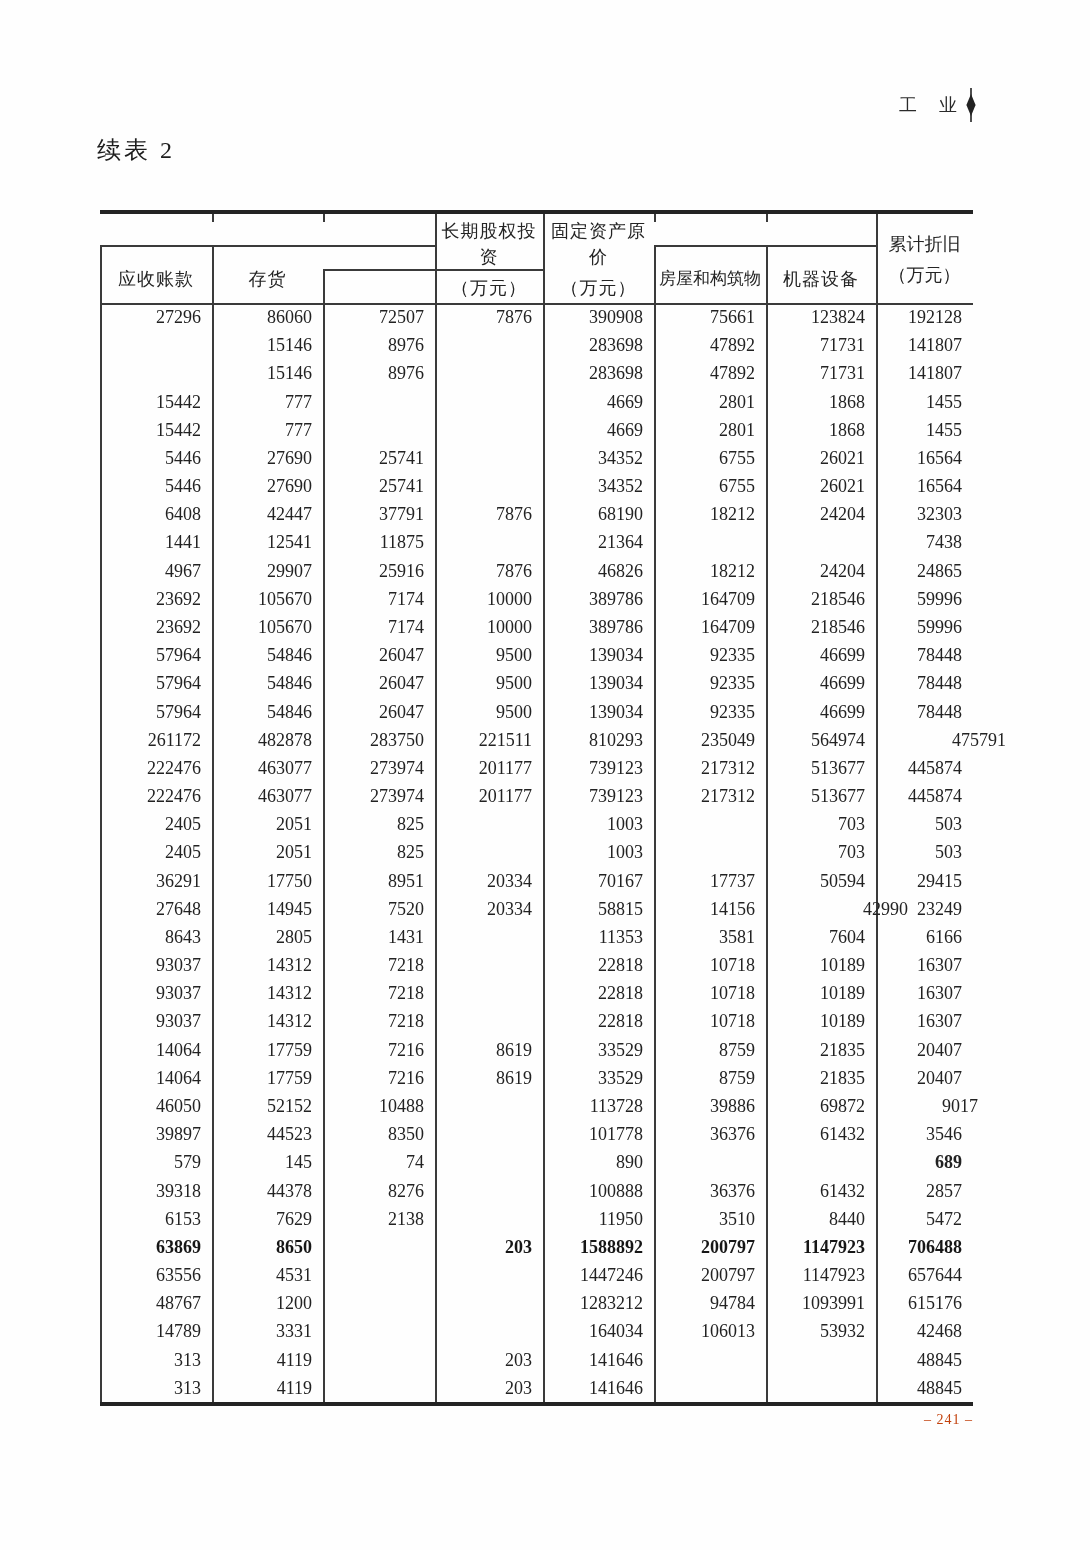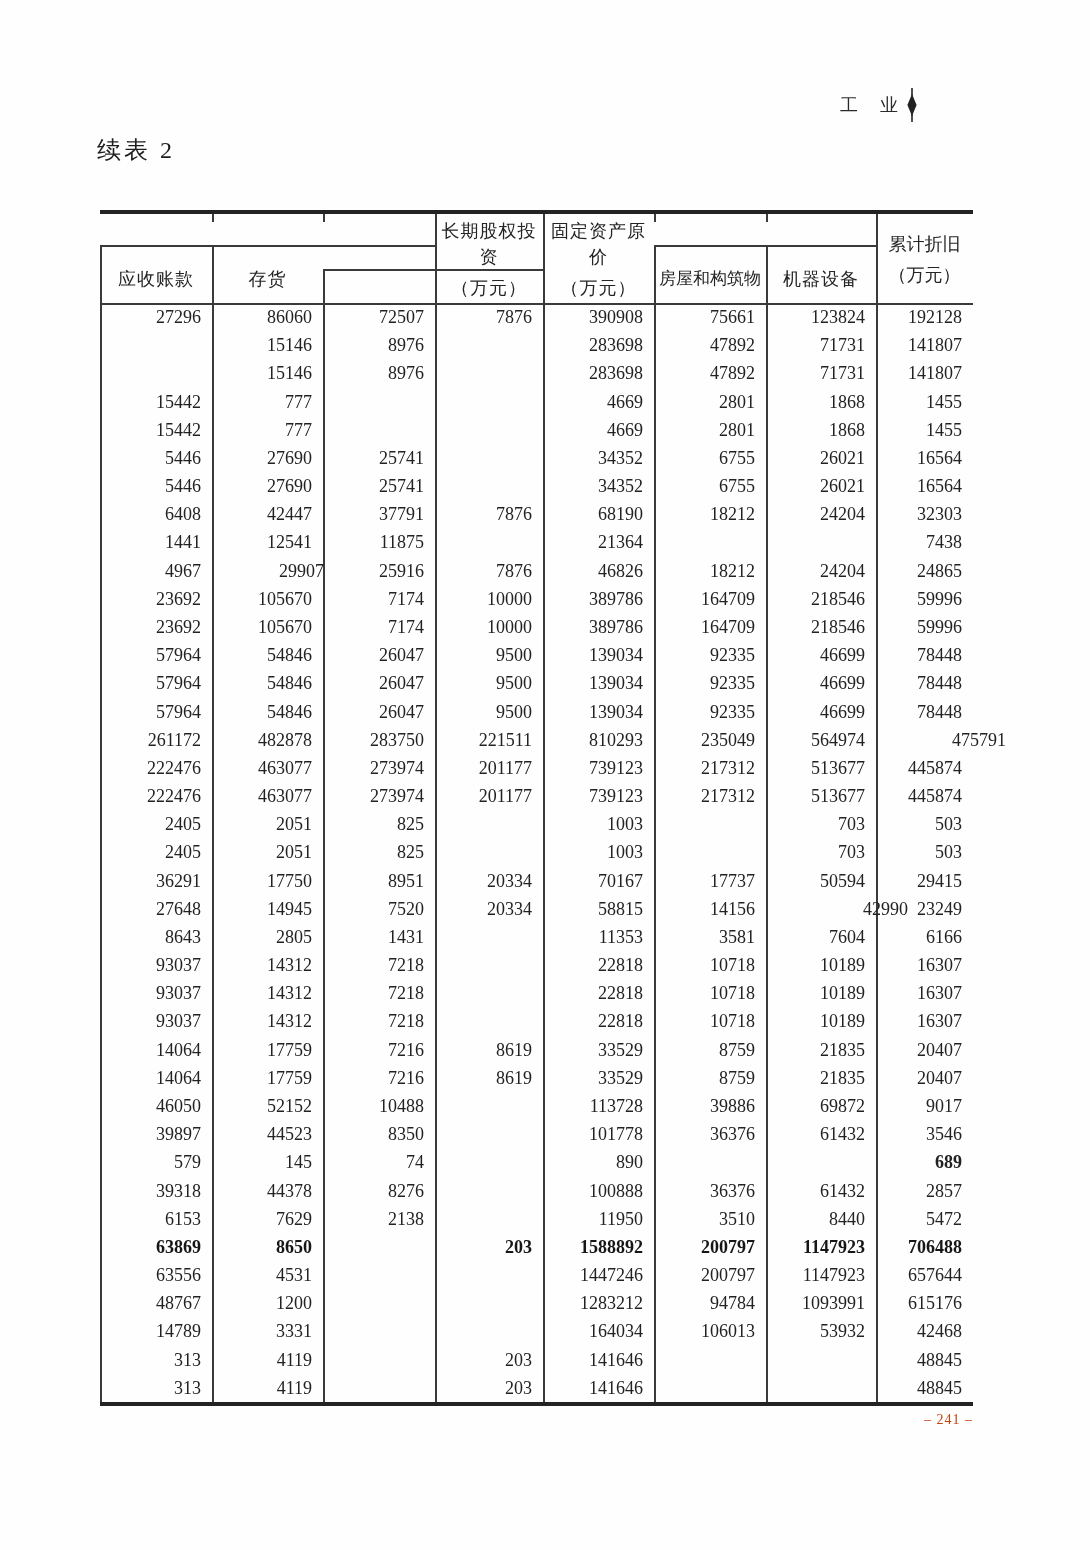--- a/index.html
+++ b/index.html
@@ -8,21 +8,21 @@
     width:1090px;height:1550px;
     margin:0 auto;
     background:#fefefe;
     font-family:"Liberation Serif","DejaVu Serif",serif;
     color:#1f1f1f;
     overflow:hidden;
   }
   
   .corner{
     position:absolute;top:88px;left:840px;width:138px;
-    display:flex;justify-content:flex-start;align-items:center;gap:5px;
+    display:flex;justify-content:flex-end;align-items:center;gap:5px;
   }
   .corner-text{font-size:18px;letter-spacing:2px;color:#2a2a2a;}
   
   .title{
     position:absolute;left:97px;top:134px;
     font-size:24px;letter-spacing:3px;font-weight:normal;margin:0;color:#1d1d1d;
   }
   
   .tbl{position:absolute;left:100px;top:210px;width:873px;height:1196px;}
   .hline,.vline,.tick{position:absolute;background:#3a3a3a;}
@@ -202,21 +202,21 @@
         </div>
         <div class="row" style="top: 318.436px; height: 28.1795px;">
           <div class="cell" style="left: 0px; width: 101px; line-height: 28.1795px;">1441</div>
           <div class="cell" style="left: 112px; width: 100px; line-height: 28.1795px;">12541</div>
           <div class="cell" style="left: 223px; width: 101px; line-height: 28.1795px;">11875</div>
           <div class="cell" style="left: 443px; width: 100px; line-height: 28.1795px;">21364</div>
           <div class="cell" style="left: 776px; width: 86px; line-height: 28.1795px;">7438</div>
         </div>
         <div class="row" style="top: 346.615px; height: 28.1795px;">
           <div class="cell" style="left: 0px; width: 101px; line-height: 28.1795px;">4967</div>
-          <div class="cell" style="left: 112px; width: 100px; line-height: 28.1795px; margin-left: 12px;">29907</div>
+          <div class="cell" style="left: 112px; width: 100px; line-height: 28.1795px;">29907</div>
           <div class="cell" style="left: 223px; width: 101px; line-height: 28.1795px;">25916</div>
           <div class="cell" style="left: 335px; width: 97px; line-height: 28.1795px;">7876</div>
           <div class="cell" style="left: 443px; width: 100px; line-height: 28.1795px;">46826</div>
           <div class="cell" style="left: 554px; width: 101px; line-height: 28.1795px;">18212</div>
           <div class="cell" style="left: 666px; width: 99px; line-height: 28.1795px;">24204</div>
           <div class="cell" style="left: 776px; width: 86px; line-height: 28.1795px;">24865</div>
         </div>
         <div class="row" style="top: 374.795px; height: 28.1795px;">
           <div class="cell" style="left: 0px; width: 101px; line-height: 28.1795px;">23692</div>
           <div class="cell" style="left: 112px; width: 100px; line-height: 28.1795px;">105670</div>
@@ -389,21 +389,21 @@
           <div class="cell" style="left: 666px; width: 99px; line-height: 28.1795px;">21835</div>
           <div class="cell" style="left: 776px; width: 86px; line-height: 28.1795px;">20407</div>
         </div>
         <div class="row" style="top: 882.026px; height: 28.1795px;">
           <div class="cell" style="left: 0px; width: 101px; line-height: 28.1795px;">46050</div>
           <div class="cell" style="left: 112px; width: 100px; line-height: 28.1795px;">52152</div>
           <div class="cell" style="left: 223px; width: 101px; line-height: 28.1795px;">10488</div>
           <div class="cell" style="left: 443px; width: 100px; line-height: 28.1795px;">113728</div>
           <div class="cell" style="left: 554px; width: 101px; line-height: 28.1795px;">39886</div>
           <div class="cell" style="left: 666px; width: 99px; line-height: 28.1795px;">69872</div>
-          <div class="cell" style="left: 776px; width: 86px; line-height: 28.1795px;">9017</div>
+          <div class="cell" style="left: 792px; width: 86px; line-height: 28.1795px;">9017</div>
         </div>
         <div class="row" style="top: 910.205px; height: 28.1795px;">
           <div class="cell" style="left: 0px; width: 101px; line-height: 28.1795px;">39897</div>
           <div class="cell" style="left: 112px; width: 100px; line-height: 28.1795px;">44523</div>
           <div class="cell" style="left: 223px; width: 101px; line-height: 28.1795px;">8350</div>
           <div class="cell" style="left: 443px; width: 100px; line-height: 28.1795px;">101778</div>
           <div class="cell" style="left: 554px; width: 101px; line-height: 28.1795px;">36376</div>
           <div class="cell" style="left: 666px; width: 99px; line-height: 28.1795px;">61432</div>
           <div class="cell" style="left: 776px; width: 86px; line-height: 28.1795px;">3546</div>
         </div>

